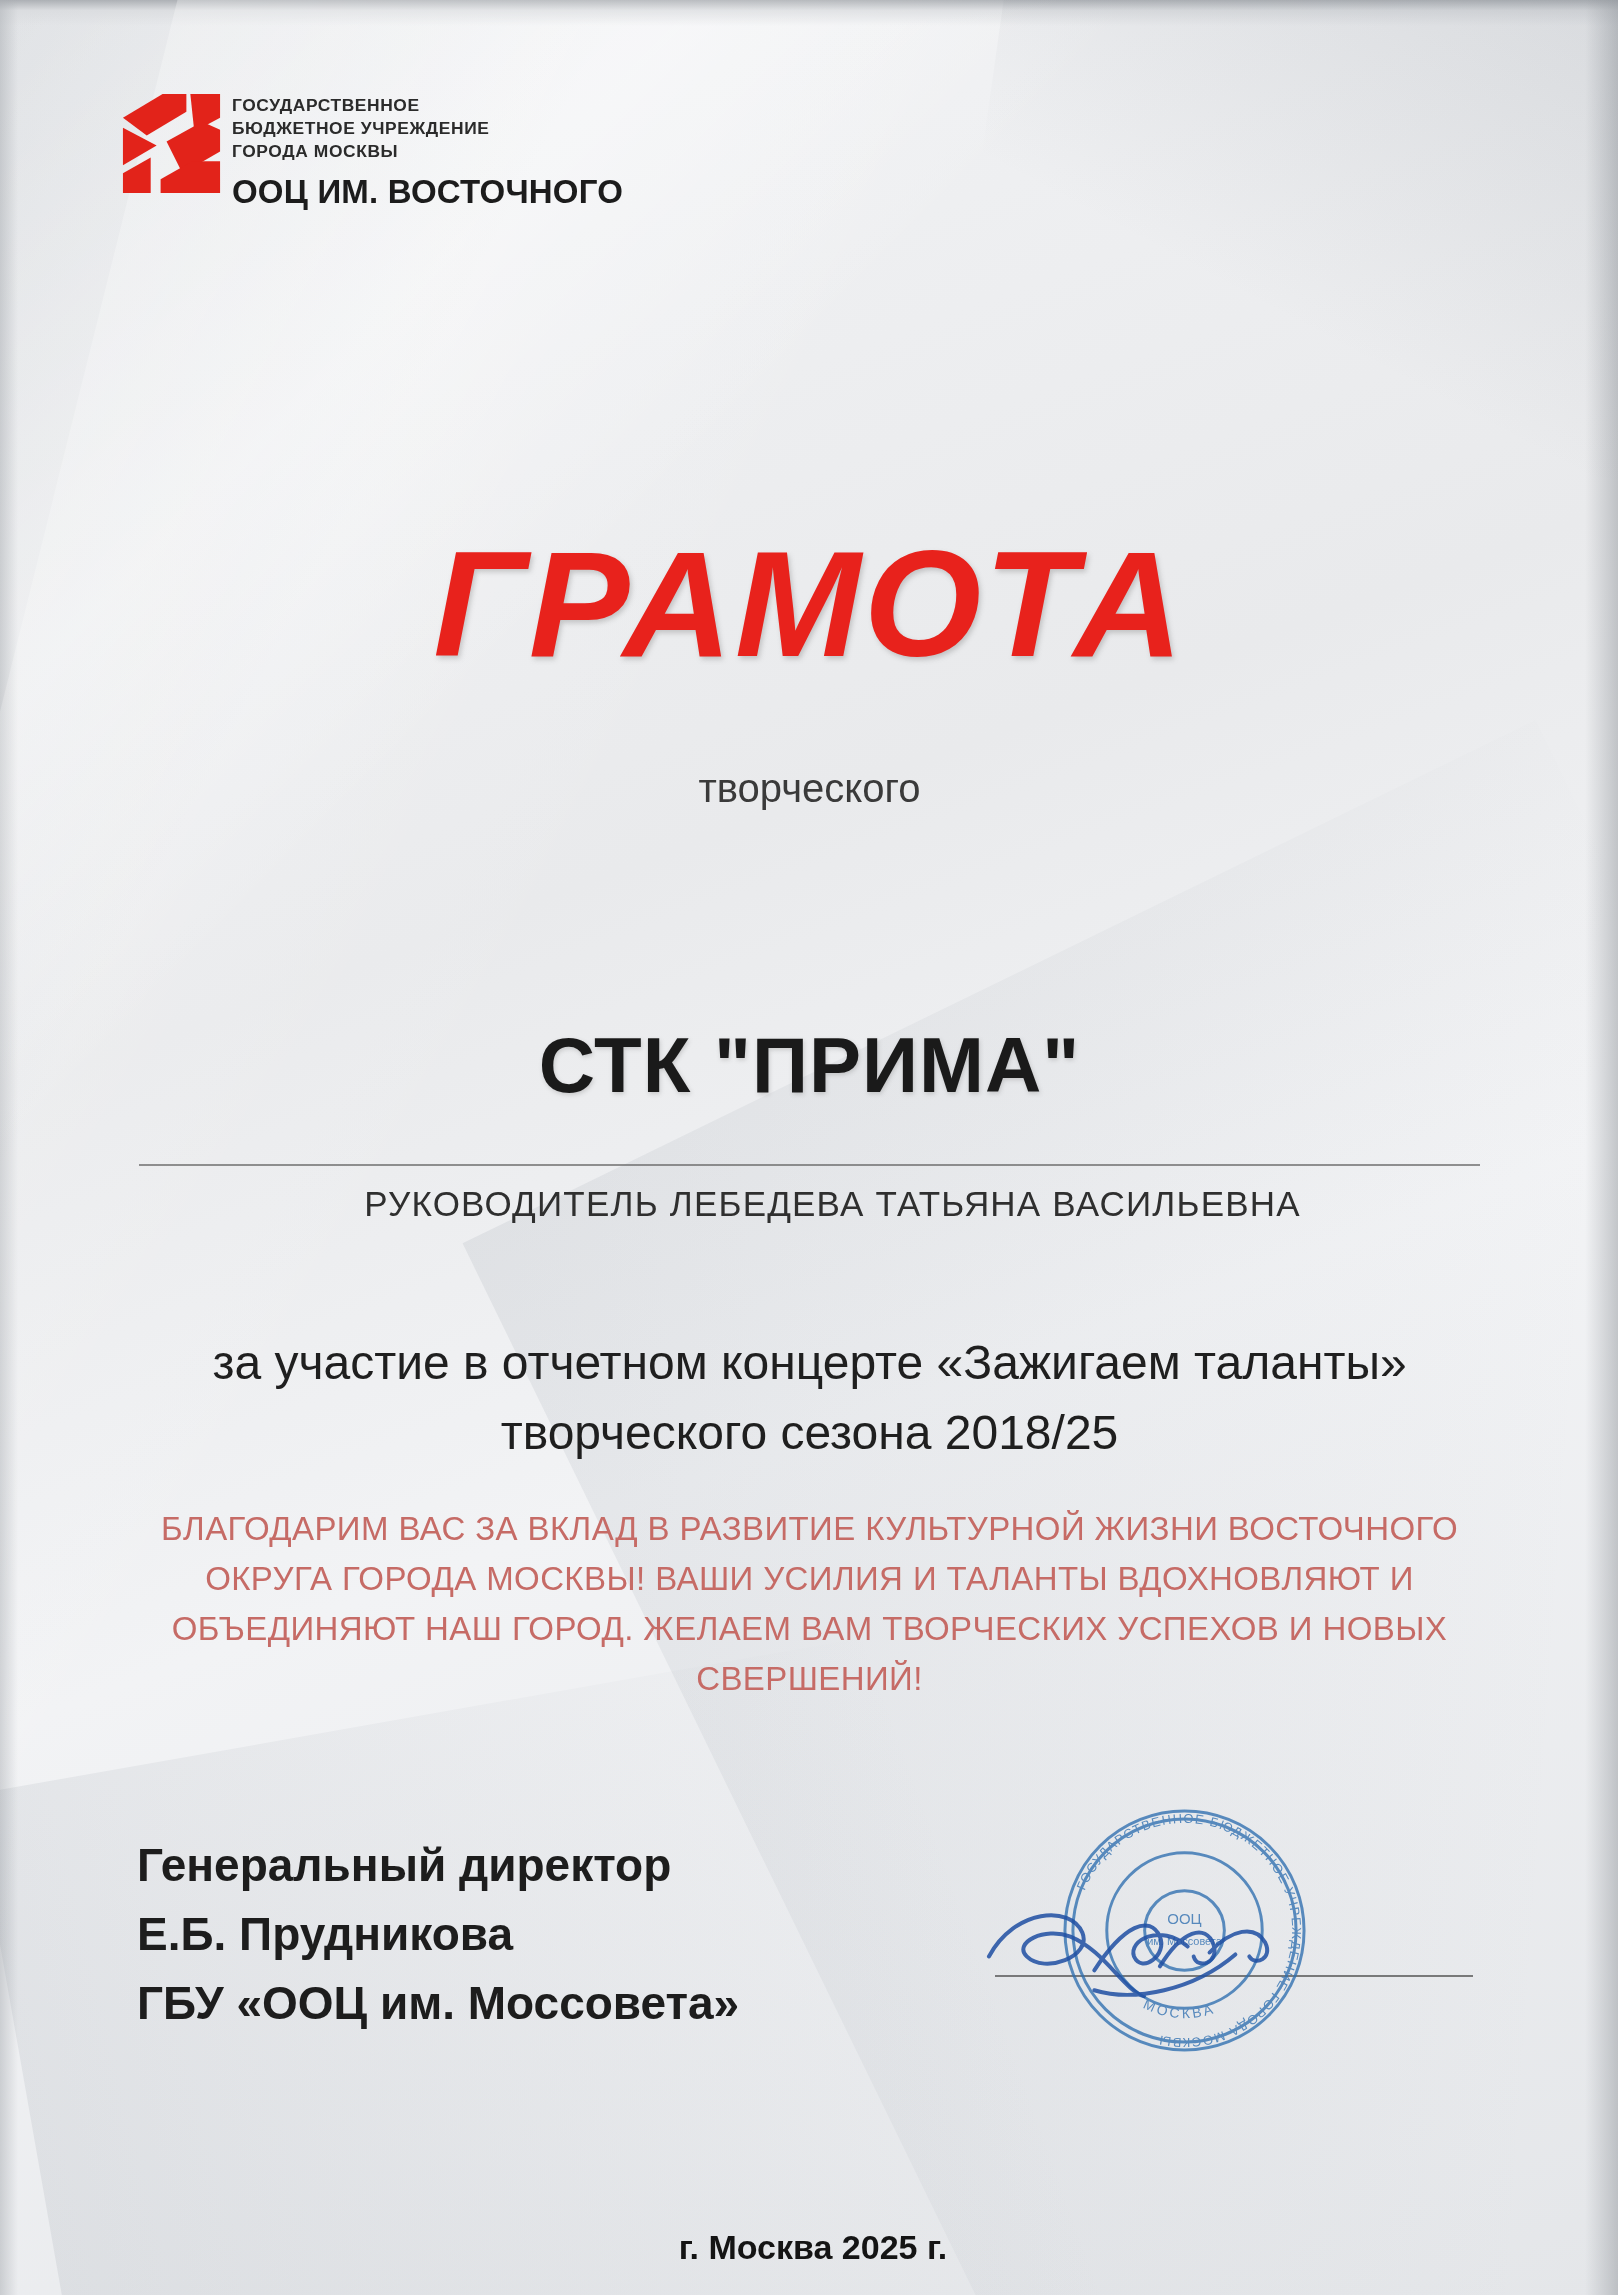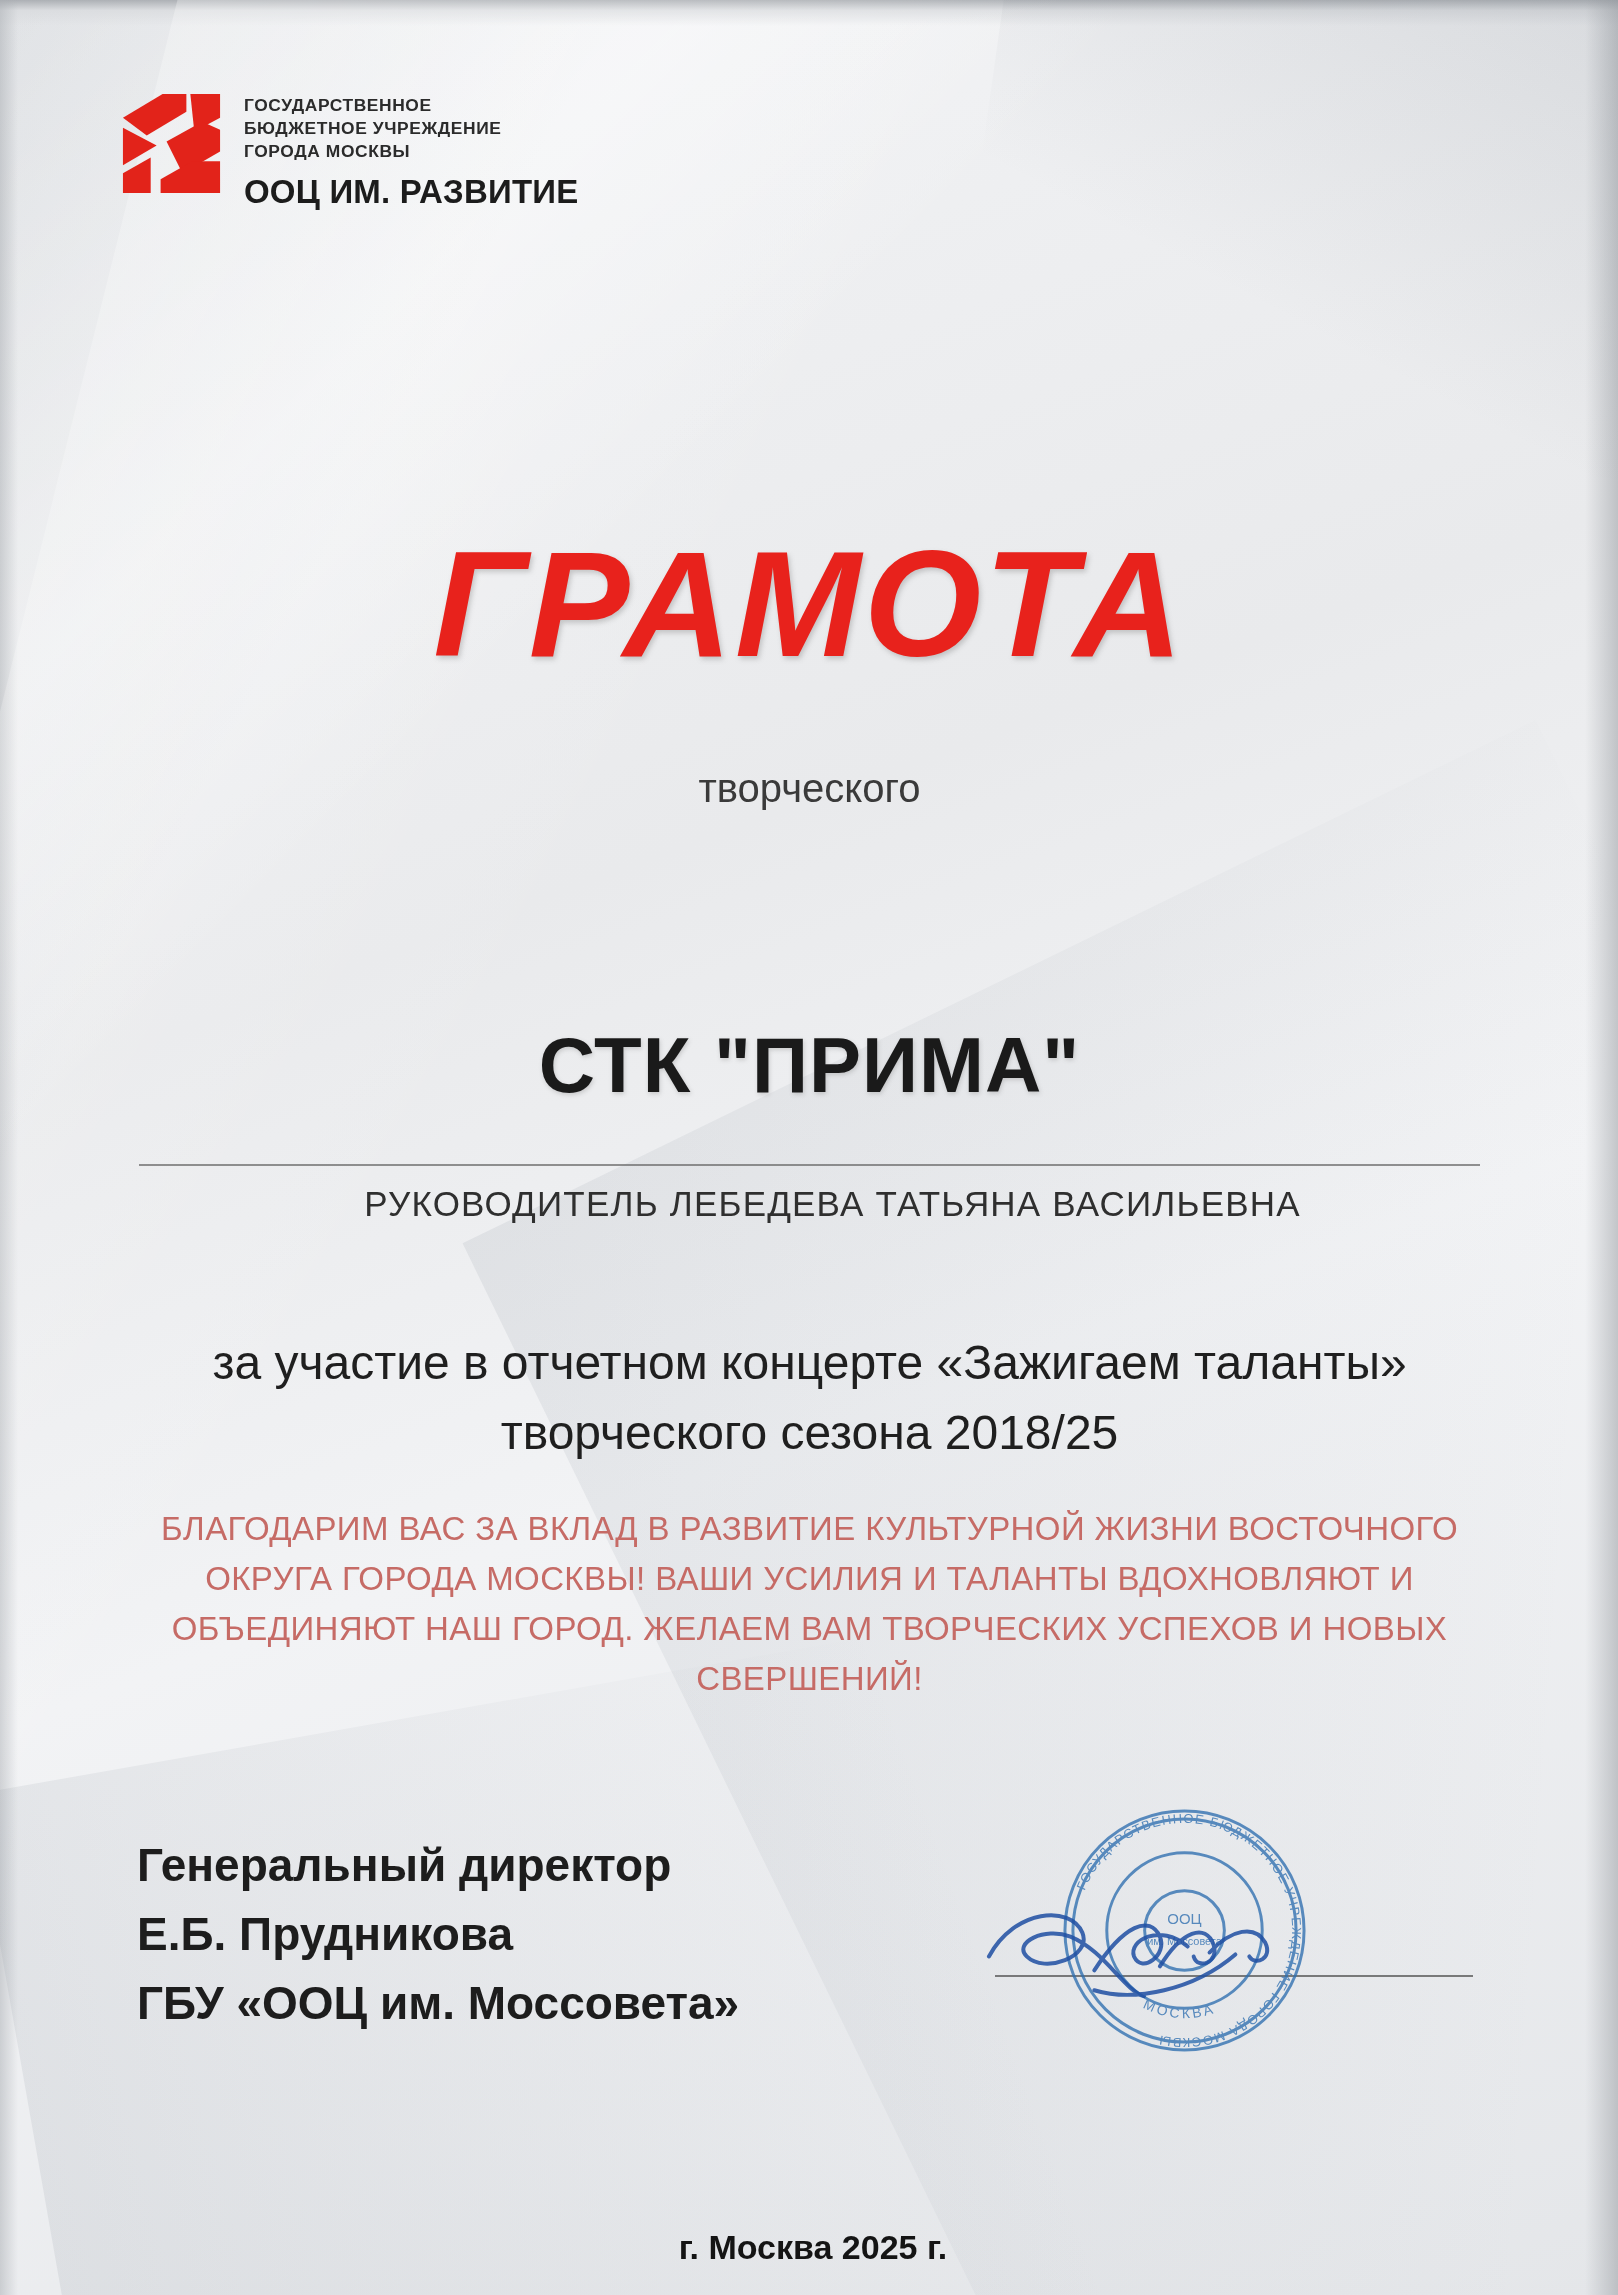--- a/index.html
+++ b/index.html
@@ -75,21 +75,21 @@
     opacity: .5;
   }
 
   
   .logo {
     position: absolute;
     left: 117px;
     top: 88px;
     display: flex;
     align-items: flex-start;
-    gap: 16px;
+    gap: 4px;
   }
   .logo-mark {
     position: relative;
     width: 111px;
     height: 111px;
     flex: 0 0 auto;
   }
   .logo-mark svg { display:block; }
 
   .logo-text { padding-top: 6px; }
@@ -256,21 +256,21 @@
           <path d="M50 54 L86 34 L104 42 L104 64 L66 86 Z"></path>
           <path d="M6 86 L34 70 L34 106 L6 106 Z"></path>
           <path d="M44 92 L76 74 L104 74 L104 106 L44 106 Z"></path>
         </g>
       </svg>
     </div>
     <div class="logo-text">
       <div class="logo-line1">ГОСУДАРСТВЕННОЕ
 БЮДЖЕТНОЕ УЧРЕЖДЕНИЕ
 ГОРОДА МОСКВЫ</div>
-      <div class="logo-line2">ООЦ ИМ. РАЗВИТИЕ</div>
+      <div class="logo-line2">ООЦ ИМ. ВОСТОЧНОГО</div>
     </div>
   </div>
 
   <div class="title">ГРАМОТА</div>
 
   <div class="awarded-to">творческого</div>
 
   <div class="recipient">СТК "ПРИМА"</div>
 
   <div class="rule"></div>

